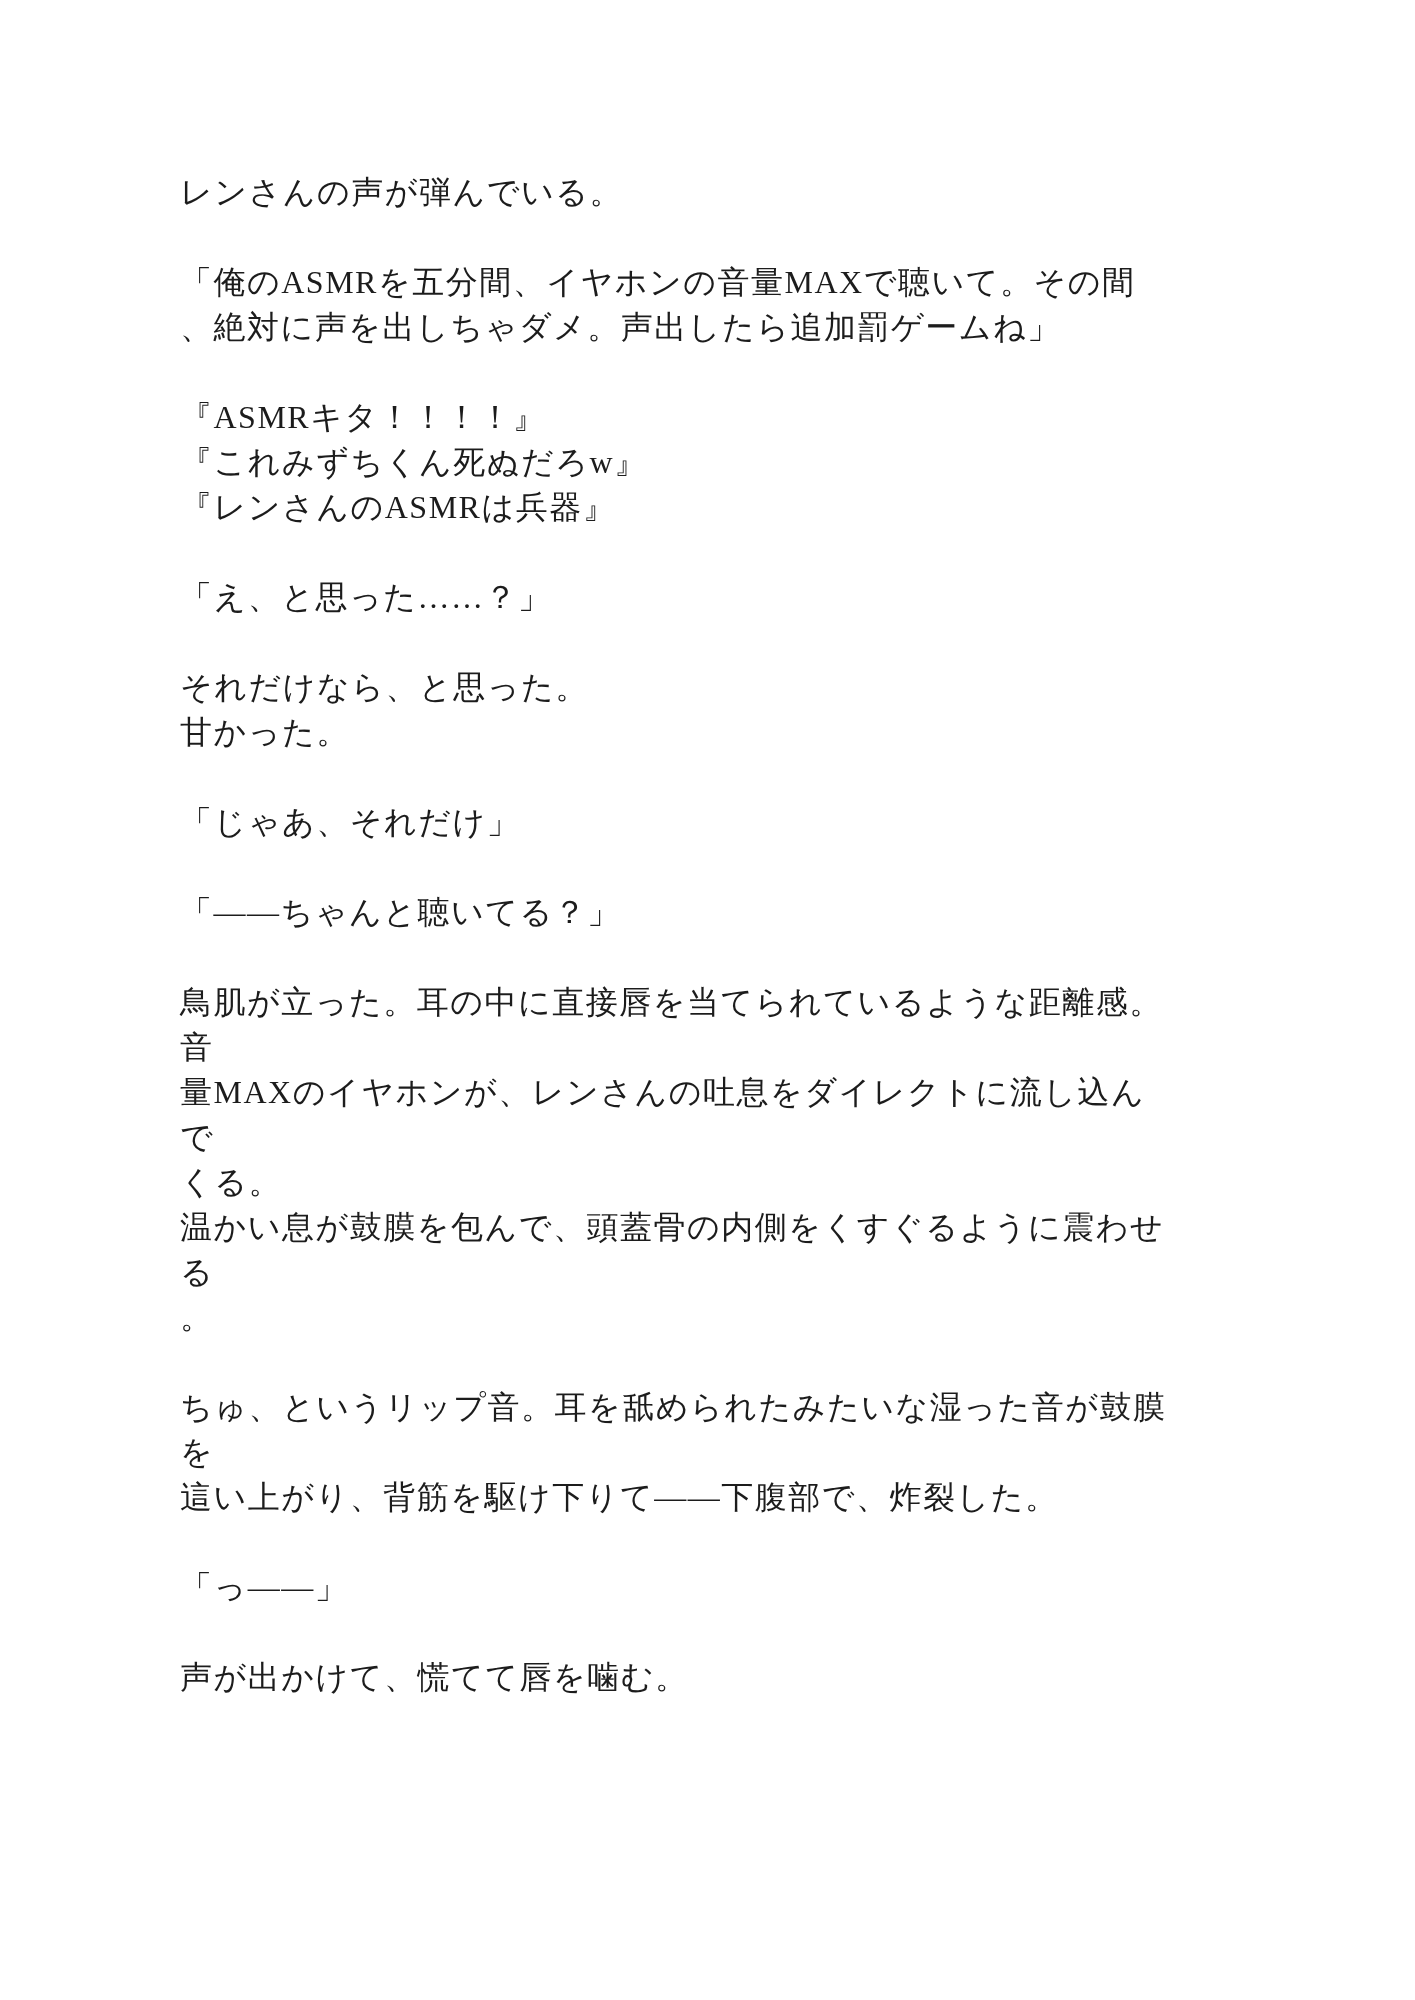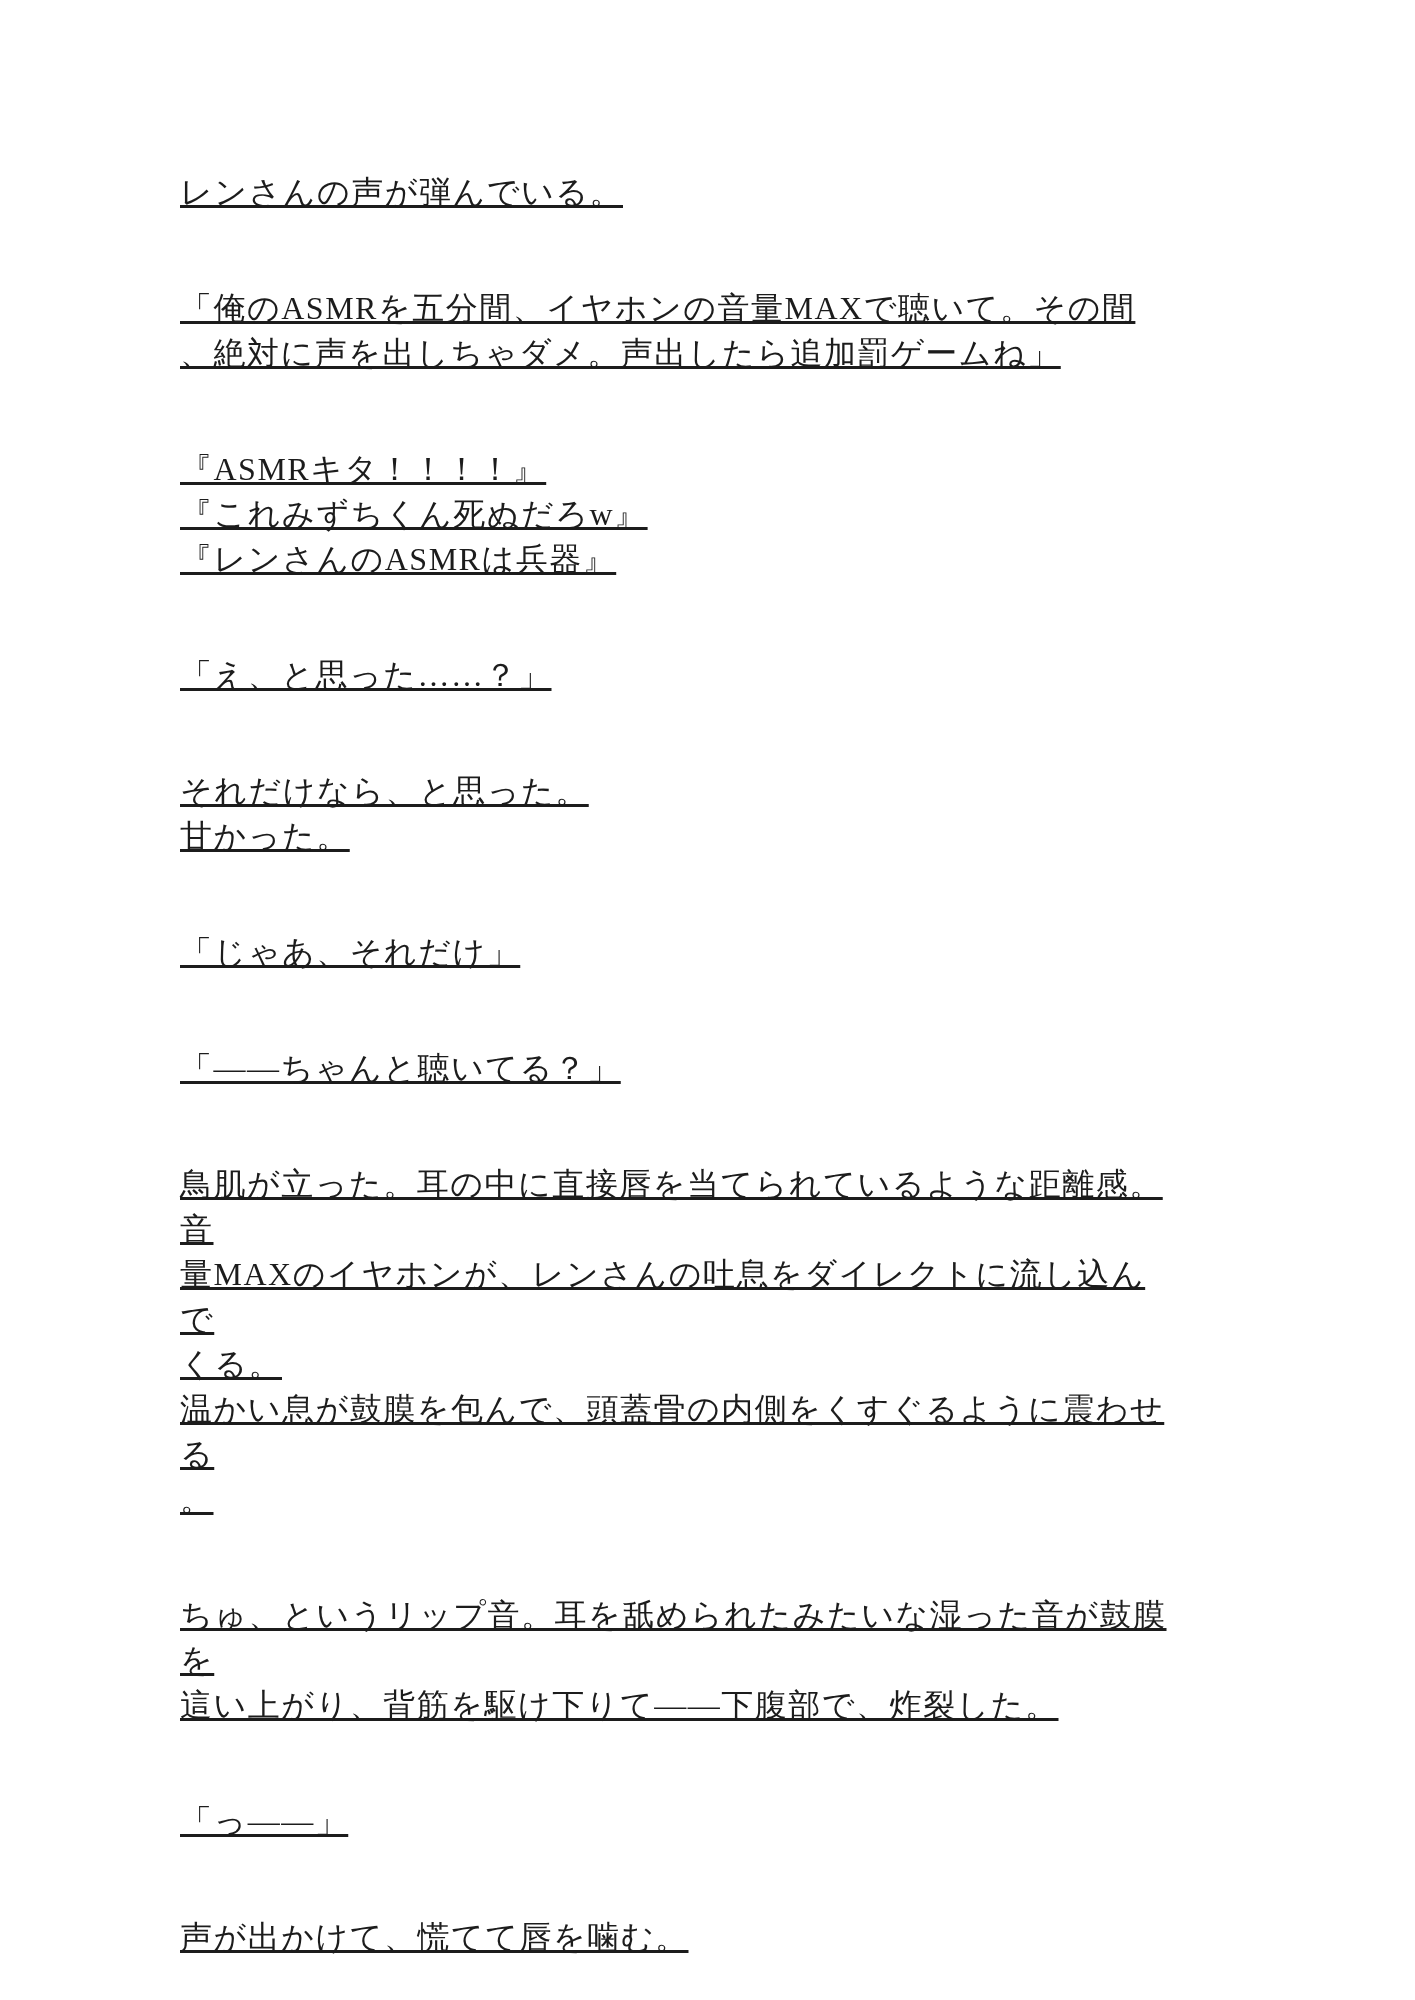--- a/index.html
+++ b/index.html
@@ -16,31 +16,30 @@
     box-sizing: border-box;
     width: 1415px;
     height: 2000px;
     padding: 170px 240px 28px 180px;
     background: #ffffff;
     color: #1c1c1c;
     font-family: "Liberation Serif", "DejaVu Serif", serif;
     font-size: 32px;
     line-height: 45px;
     letter-spacing: 1.5px;
-    text-decoration: underline;
   }
   .para {
     margin: 0;
     white-space: pre-line;     
     text-align: left;
     word-break: break-all;
     line-break: anywhere;      
   }
   .para + .para {
-    margin-top: 71px;          
+    margin-top: 45px;          
   }
 </style>
 </head>
 <body>
 
 <main class="page" style="background: rgb(255, 255, 255); color: rgb(28, 28, 28);">
   <section>
       <p class="para">レンさんの声が弾んでいる。</p>
       <p class="para">「俺のASMRを五分間、イヤホンの音量MAXで聴いて。その間
 、絶対に声を出しちゃダメ。声出したら追加罰ゲームね」</p>

